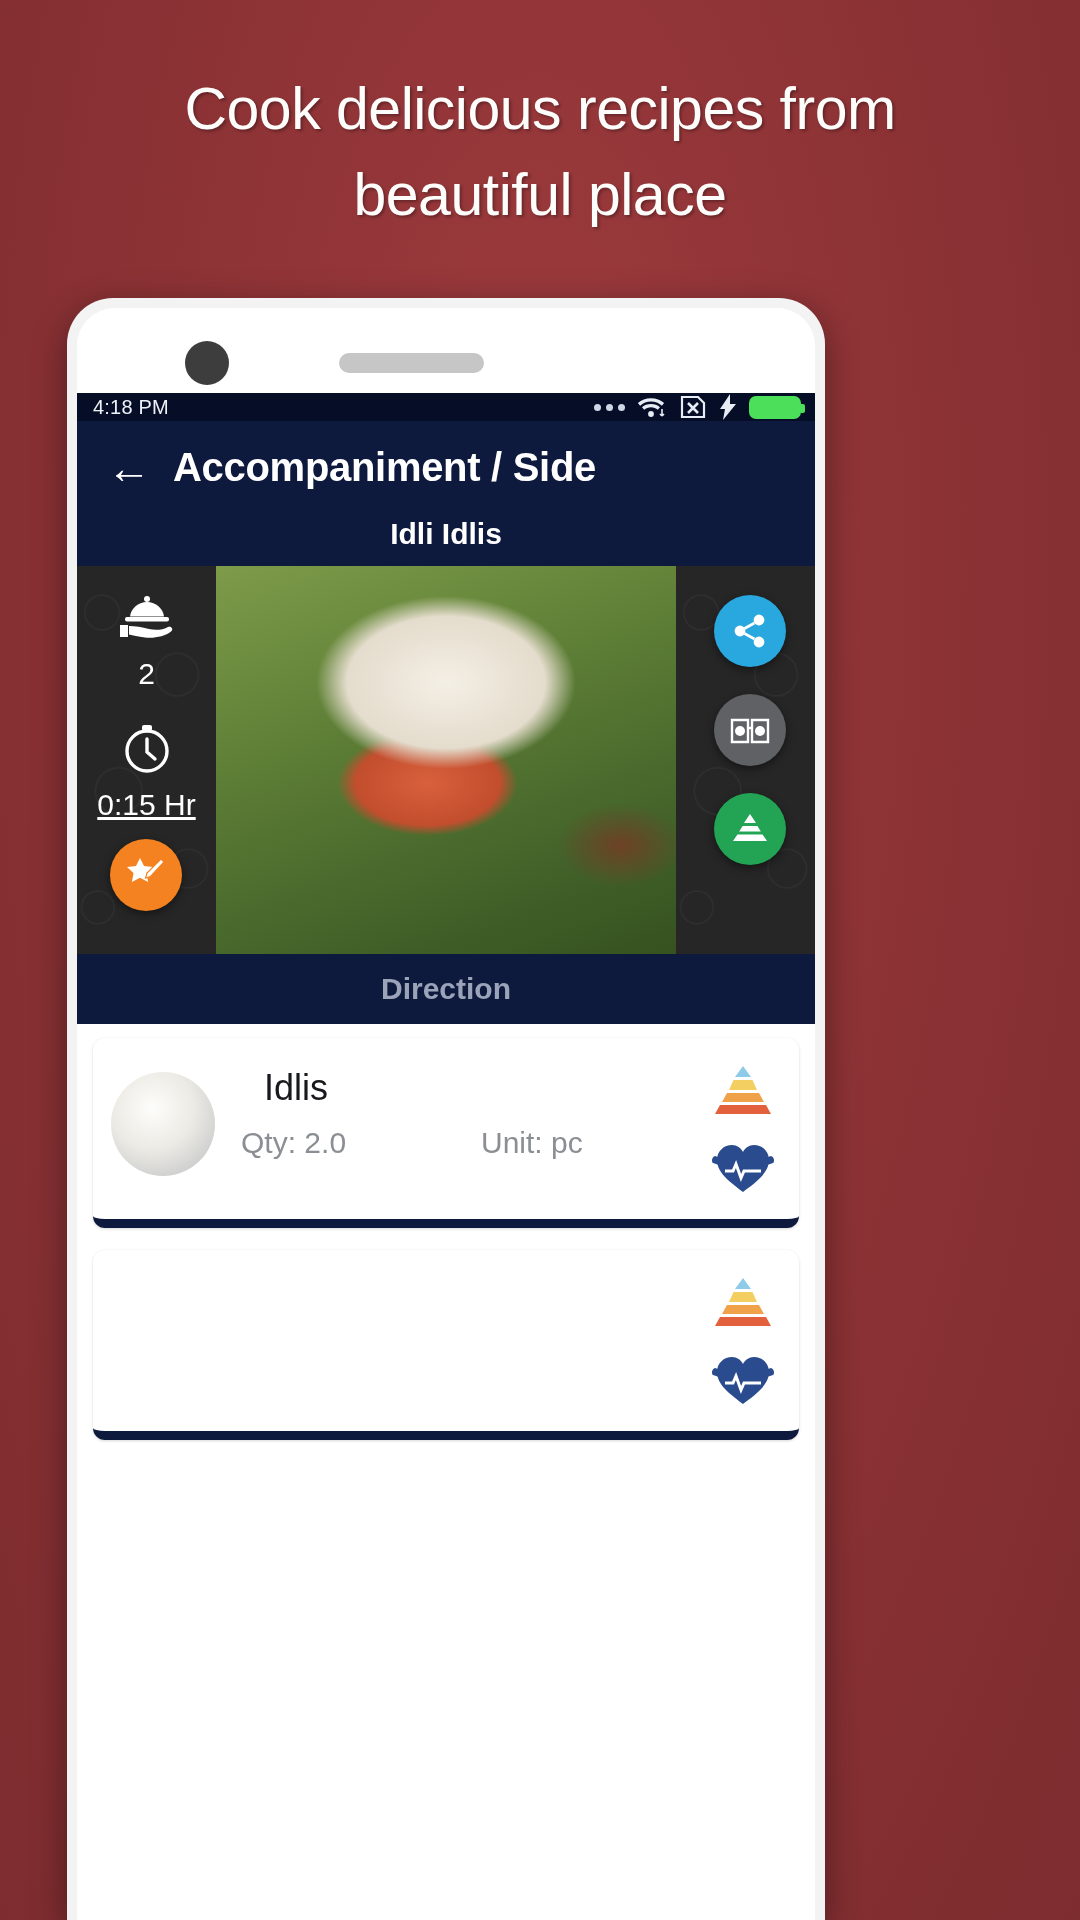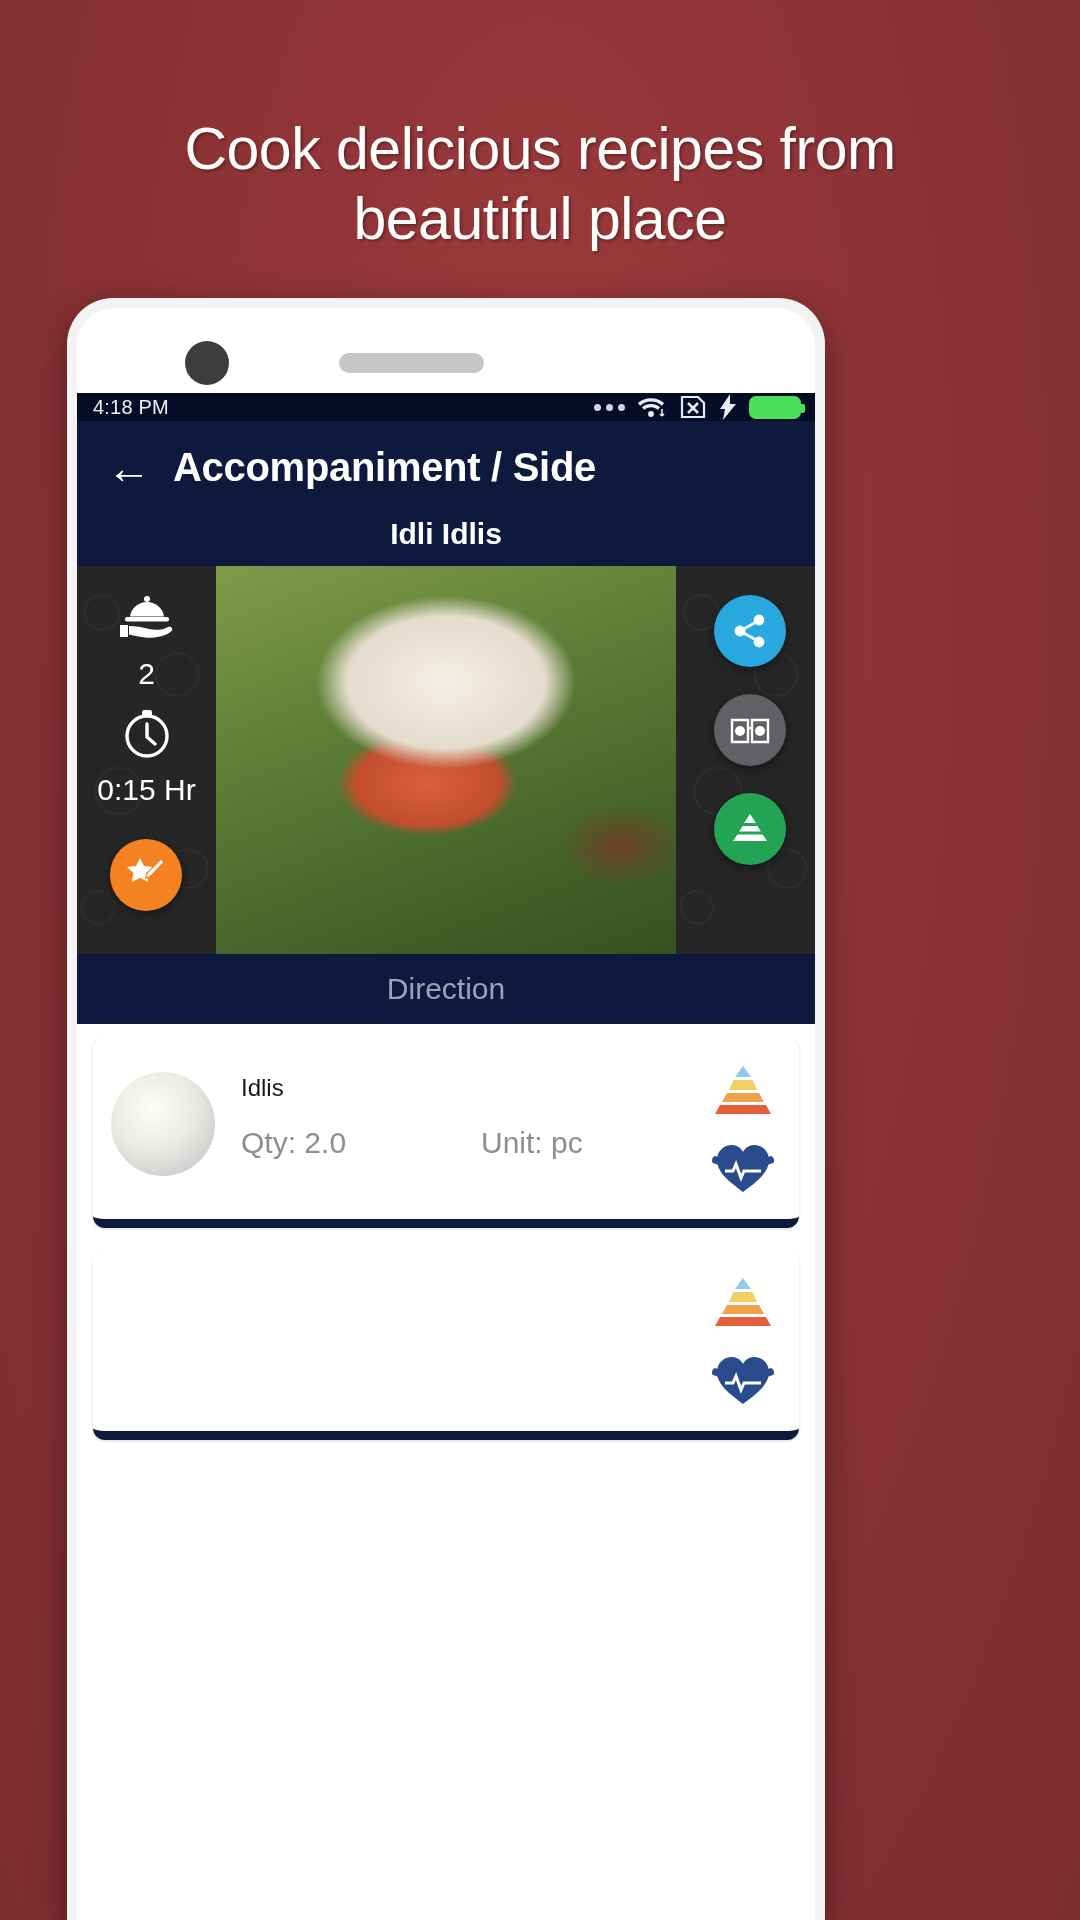--- a/index.html
+++ b/index.html
@@ -7,25 +7,24 @@
   body {
     font-family:"Liberation Sans", sans-serif;
     background: radial-gradient(ellipse at 50% 30%, #9e3b3e 0%, #8e3336 45%, #7d2c2f 100%);
     position:relative; overflow:hidden;
   }
 
   
   #headline {
     position:absolute; top:66px; left:0; width:1080px;
     text-align:center; color:#fdfdfb;
-    font-size:59px; line-height:70px; font-weight:400;
+    font-size:59px; line-height:86px; font-weight:400;
     letter-spacing:-0.5px;
     text-shadow:2px 2px 3px rgba(0,0,0,0.30);
     white-space:pre-line;
-    margin-top:48px;
   }
 
   
   #phone {
     position:absolute; left:67px; top:298px;
     width:758px; height:1622px;
     background:#f3f3f3;
     border-radius:46px 46px 0 0;
     box-shadow:0 10px 34px rgba(0,0,0,0.40);
     padding:10px 10px 0 10px;
@@ -108,21 +107,21 @@
       radial-gradient(ellipse 120px 70px at 46% 56%, #d9603c 0%, #c24e2e 60%, rgba(180,70,40,0) 75%),
       radial-gradient(ellipse 90px 60px at 88% 72%, #6e4126 0%, rgba(110,65,38,0) 70%),
       linear-gradient(160deg, #7d9b49 0%, #5c7d35 40%, #43632a 75%, #35521f 100%);
   }
   .hero-stat {
     position:absolute; left:0; width:139px; text-align:center; color:#fff;
   }
   .hero-stat .glyph { font-size:44px; line-height:52px; }
   .hero-stat .val { font-size:30px; line-height:38px; }
   #stat-serving { top:28px; }
-  #stat-time { top:142px; }
+  #stat-time { top:157px;text-decoration:underline; }
   #fab-fav {
     position:absolute; left:33px; top:273px;
     width:72px;height:72px;border-radius:50%;background:#f58220;
     display:flex;align-items:center;justify-content:center;
     box-shadow:0 3px 8px rgba(0,0,0,.45); color:#fff; font-size:33px;
   }
   .fab {
     position:absolute; right:29px;
     width:72px;height:72px;border-radius:50%;
     display:flex;align-items:center;justify-content:center;
@@ -136,41 +135,41 @@
   #tabs { height:70px; background:#0d1a3e; display:flex; }
   .tab {
     flex:1; display:flex; align-items:center; justify-content:center;
     color:#e9ecf3; font-size:30px; position:relative;
   }
   .tab.active { color:#ffffff; }
   .tab.active:after {
     content:""; position:absolute; bottom:0; left:22%; width:56%; height:5px;
     background:#ffffff;
   }
-  .tab.inactive { color:#9aa3b7; }
+  .tab.inactive { color:#9aa3b7;font-weight:bold; }
 
   
   #list { background:#ffffff; padding:14px 16px 0 16px; }
   .card {
     background:#ffffff; border-radius:12px; margin-bottom:22px;
     box-shadow:0 1px 3px rgba(0,0,0,.16);
     border-bottom:9px solid #0d1a3e;
     position:relative; padding:22px 18px 18px 18px;
     min-height:190px;
   }
   .card-row { display:flex; }
   .thumb {
     width:104px;height:104px;border-radius:50%;flex:0 0 104px;
     margin-top:12px; background:#cfcfcf; overflow:hidden;
   }
   .thumb.idli { background:radial-gradient(circle at 40% 35%,#fdfdfb 0%,#eceae4 45%,#b9bcc0 100%); }
   .thumb.oil  { background:radial-gradient(circle at 45% 40%,#f5d23c 0%,#d8a30f 55%,#8d6a10 100%); }
   .thumb.potato { background:radial-gradient(circle at 40% 35%,#e8d9a0 0%,#c7a95c 50%,#7e6a2c 100%); }
   .card-body { flex:1; padding-left:26px; }
-  .ing-name { font-size:24px; color:#17191c; line-height:44px; padding-top:6px; }
+  .ing-name { font-size:36px; color:#17191c; line-height:44px; padding-top:6px;margin-left:23px; }
   .ing-meta { display:flex; margin-top:16px;gap:12px; }
   .meta-item { font-size:30px; color:#8b8e93; }
   .meta-item .mv { color:#8b8e93; }
   .meta-qty { width:228px; }
   .card-icons {
     position:absolute; right:22px; top:26px;
     display:flex; flex-direction:column; align-items:center; gap:24px;
   }
   .pyr { width:68px; height:52px; }
   .muscle { width:64px; height:56px; }

